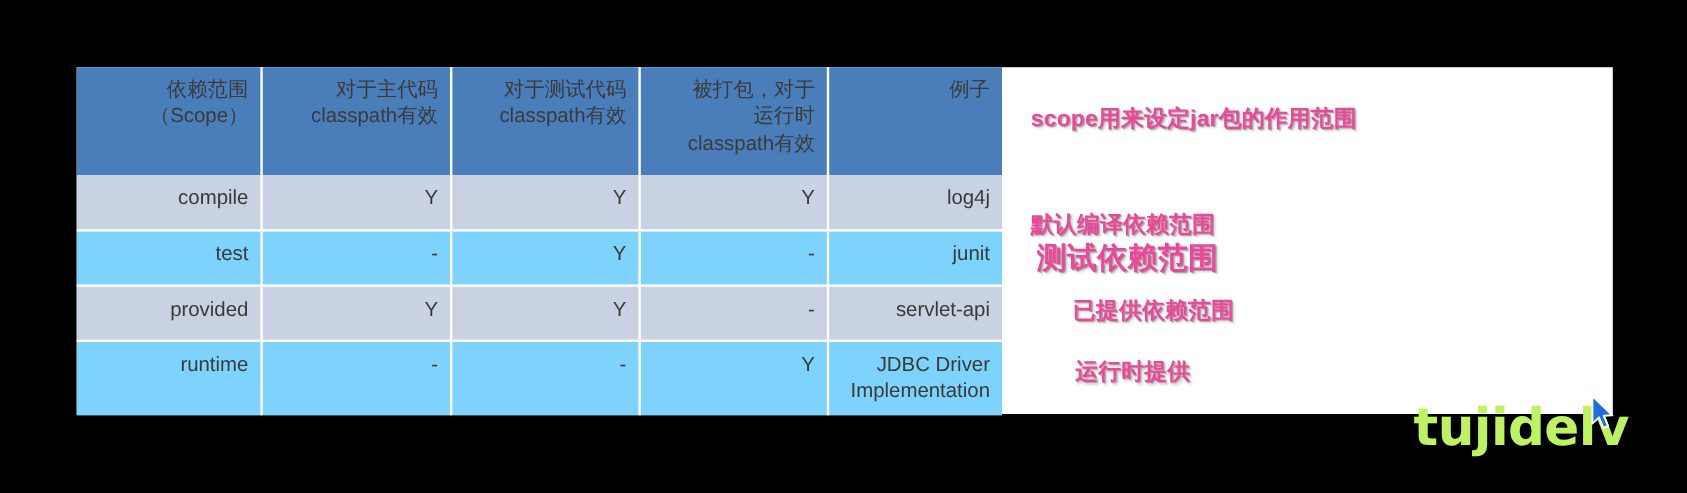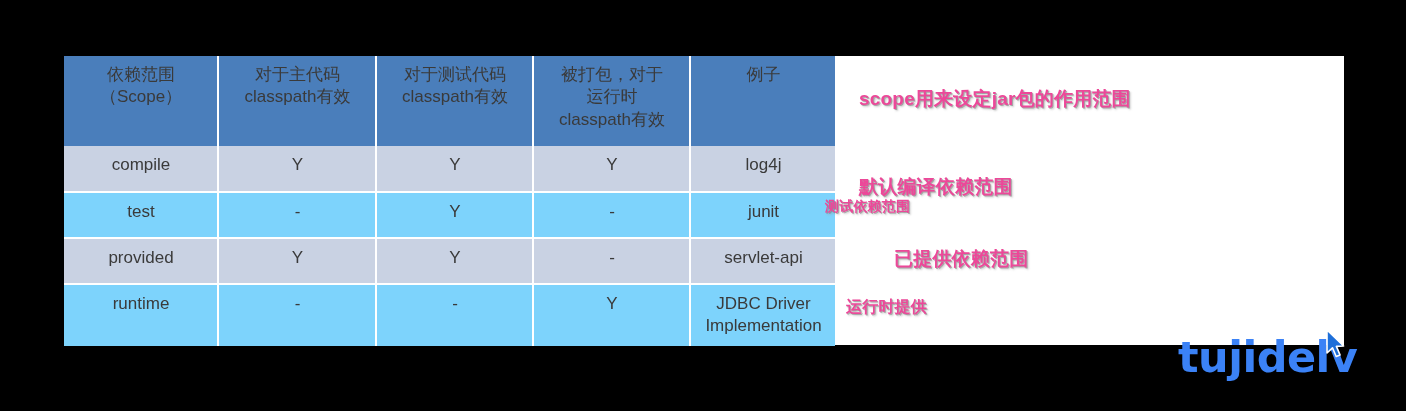--- a/index.html
+++ b/index.html
@@ -34,21 +34,21 @@
     table-layout: fixed;
     background: #ffffff;
   }
   #scope-table td, #scope-table th {
     vertical-align: top;
     padding: 8px 10px 8px 11px;
     border-right: 2px solid #ffffff;
     font-size: 17px;
     line-height: 1.32;
     color: #3a3a3a;
-    text-align: center;
+    text-align: right;
     font-weight: normal;
     box-sizing: border-box;
   }
   #scope-table td:last-child, #scope-table th:last-child {
     border-right: none;
   }
 
   
   thead tr {
     background: #4a7ebb;
@@ -78,32 +78,32 @@
     color: #ec4899;
     font-weight: bold;
     white-space: nowrap;
     text-shadow:
       1px 1px 0 rgba(120,120,120,0.55),
       2px 2px 2px rgba(150,150,150,0.45);
     letter-spacing: 0.2px;
   }
   #annot-scope   { left: 795px; top: 30px;  font-size: 19px; }
   #annot-compile { left: 795px; top: 94px;  font-size: 19px; margin-top: 24px; }
-  #annot-test    { left: 761px; top: 142px; font-size: 14px; }
+  #annot-test    { left: 800px; top: 142px; font-size: 25px; }
   #annot-provided{ left: 800px; top: 190px; font-size: 19px; margin-left: 30px; }
-  #annot-runtime { left: 782px; top: 241px; font-size: 16px; }
+  #annot-runtime { left: 832px; top: 241px; font-size: 19px; }
 
   
   #watermark {
     position: absolute;
     left: 1178px;
     top: 332px;
     font-size: 43px;
     font-weight: bold;
-    color: #3b82f6;
+    color: #bef264;
     letter-spacing: -0.5px;
     font-family: "DejaVu Sans", "Liberation Sans", sans-serif;
     z-index: 5;
   }
 
   
   #mouse-cursor {
     position: absolute;
     left: 1325px;
     top: 329px;

